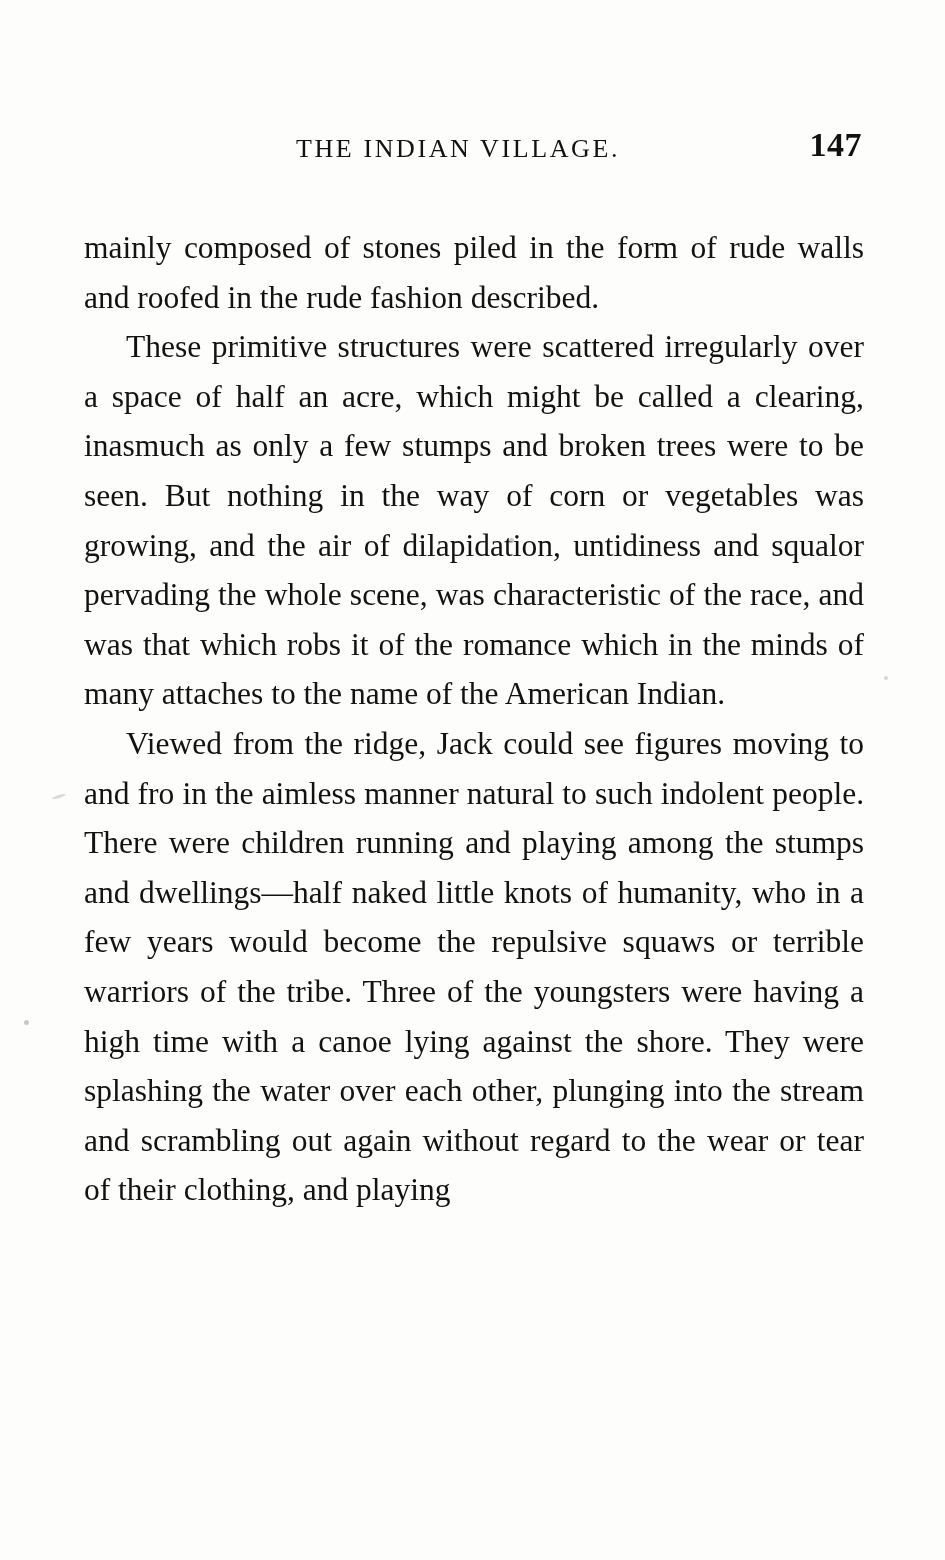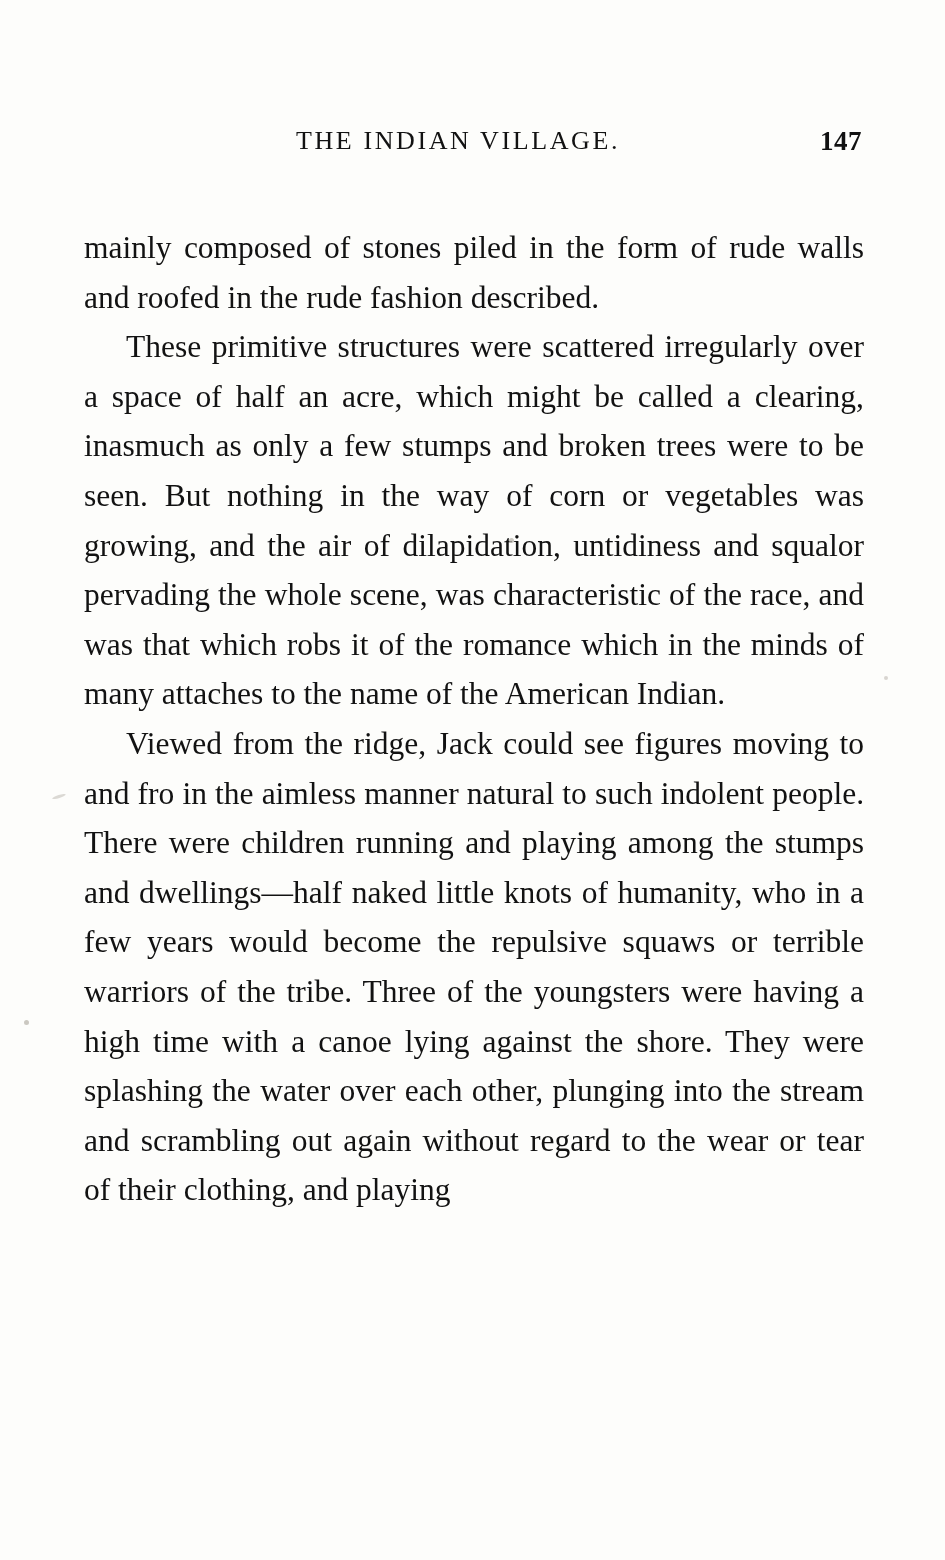--- a/index.html
+++ b/index.html
@@ -22,36 +22,36 @@
     height: 1560px;
     background: #fdfdfb;
   }
   .header {
     position: absolute;
     top: 118px;
     left: 84px;
     width: 778px;
     height: 46px;
     display: flex;
-    align-items: center;
+    align-items: flex-end;
     justify-content: space-between;
   }
   .running-head {
     font-family: "Liberation Serif", serif;
     font-size: 26px;
     letter-spacing: 2.6px;
     font-weight: 400;
     color: #121212;
     text-indent: 0;
     padding-left: 212px;
     white-space: nowrap;
   }
   .folio {
     font-family: "Liberation Serif", serif;
-    font-size: 27px;
+    font-size: 34px;
     font-weight: 700;
     color: #111111;
     letter-spacing: 0.5px;
   }
   .body-text {
     position: absolute;
     top: 205px;
     left: 84px;
     width: 780px;
     margin-top: 18px;

